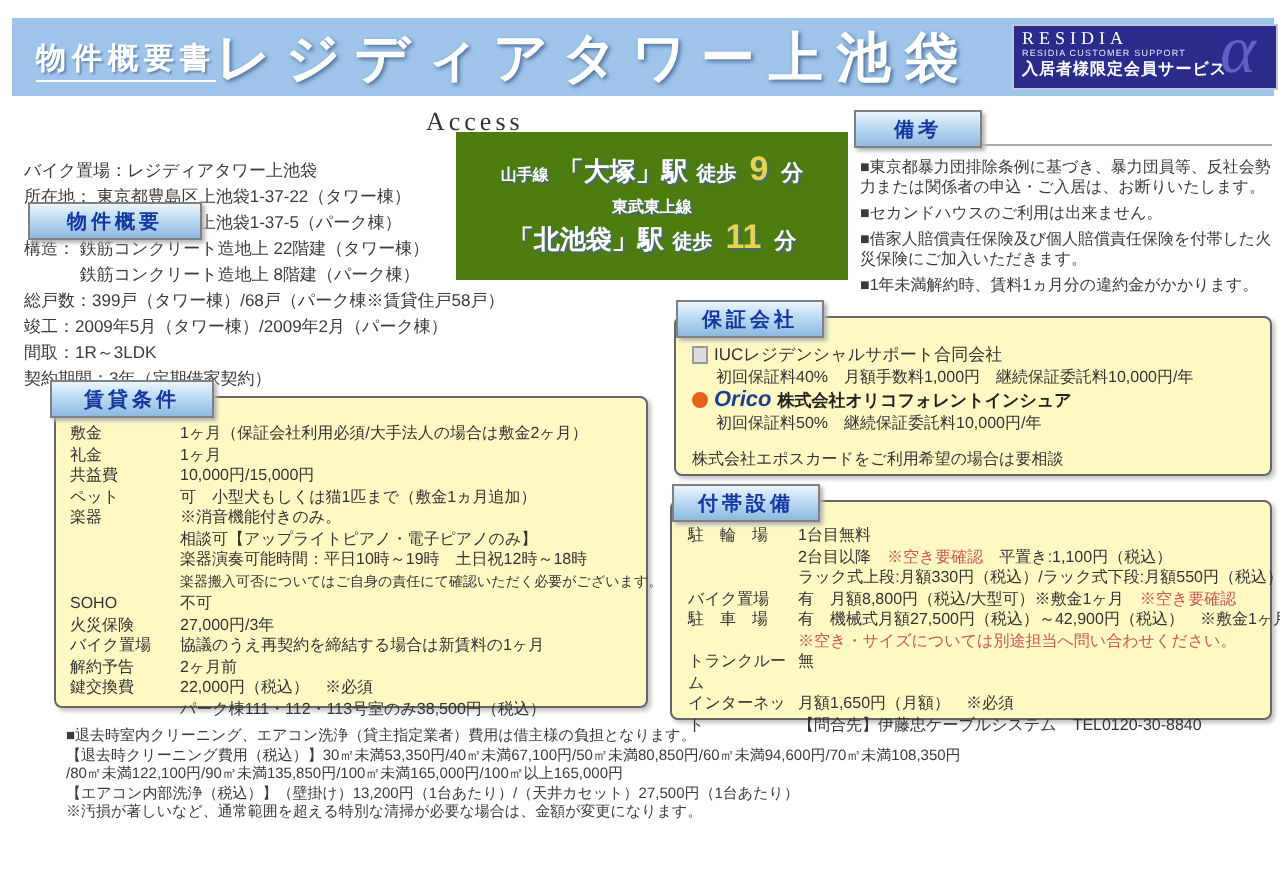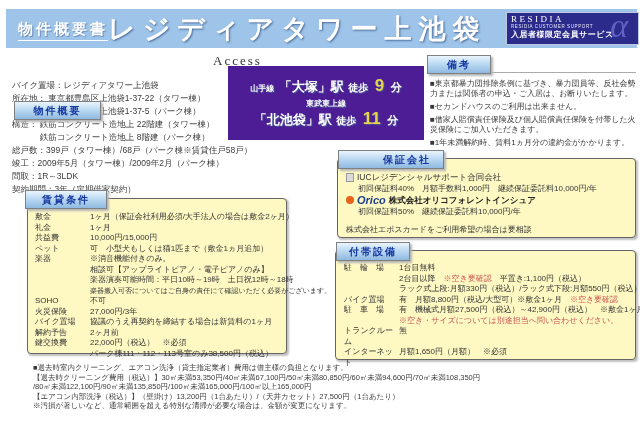--- a/index.html
+++ b/index.html
@@ -22,21 +22,21 @@
   
   .badge{position:absolute;display:flex;align-items:center;justify-content:center;
          background:linear-gradient(180deg,#eaf5fd 0%,#bcdaf2 45%,#8fb9e0 100%);
          border:1px solid #808080;box-shadow:1.5px 1.5px 2px #b4b4b4;
          color:#1538a0;font-weight:bold;font-size:10px;letter-spacing:2px;z-index:3;}
   
   .ov-lines{position:absolute;left:12px;top:79px;width:315px;font-size:8.5px;line-height:13px;color:#3a3a3a;}
   
   .access-head{position:absolute;left:213px;top:53px;font-family:"Liberation Serif",serif;
                font-size:13px;letter-spacing:2px;color:#333;}
-  .access-box{position:absolute;left:228px;top:66px;width:196px;height:74px;background:#4c1d95;
+  .access-box{position:absolute;left:228px;top:66px;width:196px;height:74px;background:#4d7c0f;
               display:flex;flex-direction:column;align-items:center;justify-content:center;
               color:#fff;font-weight:bold;text-shadow:1px 1px 1px rgba(70,100,150,.8);}
   .acc-line{white-space:nowrap;line-height:22px;}
   .acc-small{font-size:8px;line-height:9px;}
   .acc-sta{font-size:13px;}
   .acc-walk{font-size:10px;}
   .acc-min{font-size:17px;color:#e6d44c;padding:0 2px;}
   .acc-unit{font-size:11px;}
   
   .remarks-divider{position:absolute;left:432px;top:72px;width:204px;height:1px;background:#aaa;}
@@ -114,21 +114,21 @@
   <div class="remarks-divider"></div>
   <div class="badge" style="left:427px;top:55px;width:62px;height:17px;">備考</div>
   <div class="rm-list">
       <div class="rm-item">■東京都暴力団排除条例に基づき、暴力団員等、反社会勢力または関係者の申込・ご入居は、お断りいたします。</div>
       <div class="rm-item">■セカンドハウスのご利用は出来ません。</div>
       <div class="rm-item">■借家人賠償責任保険及び個人賠償責任保険を付帯した火災保険にご加入いただきます。</div>
       <div class="rm-item">■1年未満解約時、賃料1ヵ月分の違約金がかかります。</div>
     </div>
 
   <div class="badge" style="left:25px;top:190px;width:80px;height:17px;">賃貸条件</div>
-  <div class="sec-box" style="left:27px;top:198px;width:260px;height:156px;padding:13px 6px 4px 7px;">
+  <div class="sec-box" style="left:27px;top:198px;width:297px;height:156px;padding:13px 6px 4px 7px;">
     <div>
         <div class="t-row">
           <div class="t-label">敷金</div>
           <div class="t-val">
             <div class="t-line"><span>1ヶ月（保証会社利用必須/大手法人の場合は敷金2ヶ月）</span></div>
           </div>
         </div>
         <div class="t-row">
           <div class="t-label">礼金</div>
           <div class="t-val">
@@ -183,21 +183,21 @@
         <div class="t-row">
           <div class="t-label">鍵交換費</div>
           <div class="t-val">
             <div class="t-line"><span>22,000円（税込）　※必須</span></div>
             <div class="t-line"><span>パーク棟111・112・113号室のみ38,500円（税込）</span></div>
           </div>
         </div>
       </div>
   </div>
 
-  <div class="badge" style="left:338px;top:150px;width:72px;height:17px;padding-left:32px;">保証会社</div>
+  <div class="badge" style="left:338px;top:150px;width:72px;height:17px;">保証会社</div>
   <div class="sec-box" style="left:337px;top:158px;width:299px;height:80px;padding:12px 6px 4px 8px;">
     <div>
         <div class="g-row">
           <span class="g-iuc"></span>
           <span class="g-name">IUCレジデンシャルサポート合同会社</span>
         </div>
         <div class="g-terms">初回保証料40%　月額手数料1,000円　継続保証委託料10,000円/年</div>
         <div class="g-row orico">
           <span class="g-dot"></span>
           <span class="g-brand">Orico</span>
@@ -235,20 +235,21 @@
         <div class="t-row">
           <div class="t-label">トランクルーム</div>
           <div class="t-val">
             <div class="t-line"><span>無</span></div>
           </div>
         </div>
         <div class="t-row">
           <div class="t-label">インターネット</div>
           <div class="t-val">
             <div class="t-line"><span>月額1,650円（月額）　※必須</span></div>
+            <div class="t-line"><span>【問合先】伊藤忠ケーブルシステム　TEL0120-30-8840</span></div>
           </div>
         </div>
       </div>
   </div>
 
   <div class="fn">
       <div>■退去時室内クリーニング、エアコン洗浄（貸主指定業者）費用は借主様の負担となります。</div>
       <div>【退去時クリーニング費用（税込）】30㎡未満53,350円/40㎡未満67,100円/50㎡未満80,850円/60㎡未満94,600円/70㎡未満108,350円</div>
       <div>/80㎡未満122,100円/90㎡未満135,850円/100㎡未満165,000円/100㎡以上165,000円</div>
       <div>【エアコン内部洗浄（税込）】（壁掛け）13,200円（1台あたり）/（天井カセット）27,500円（1台あたり）</div>

